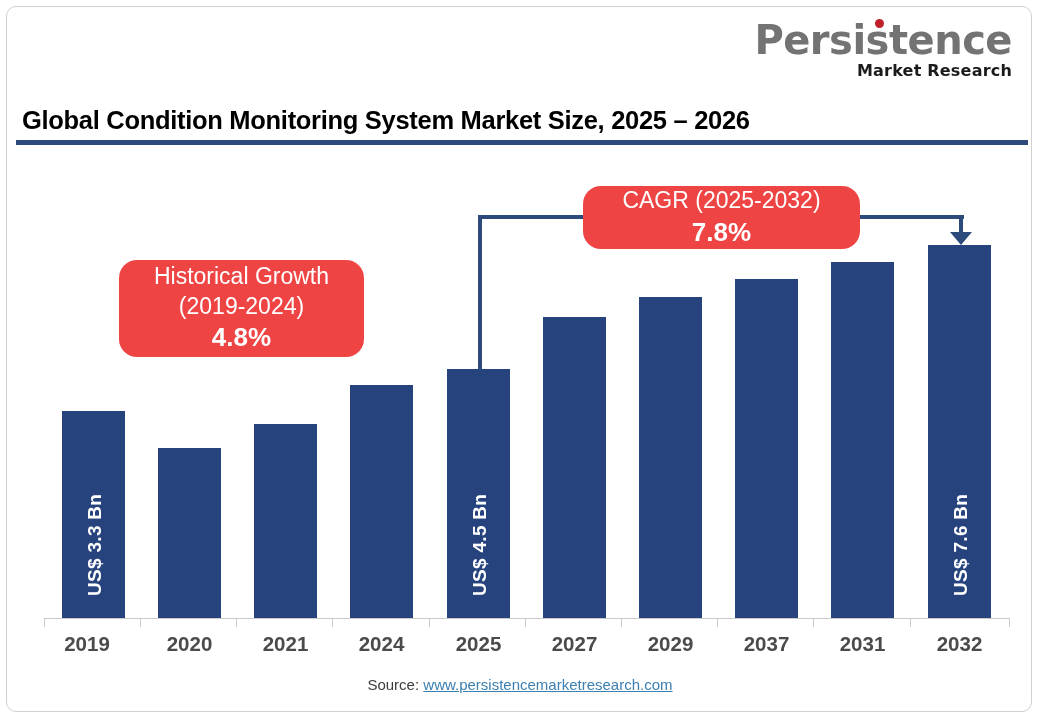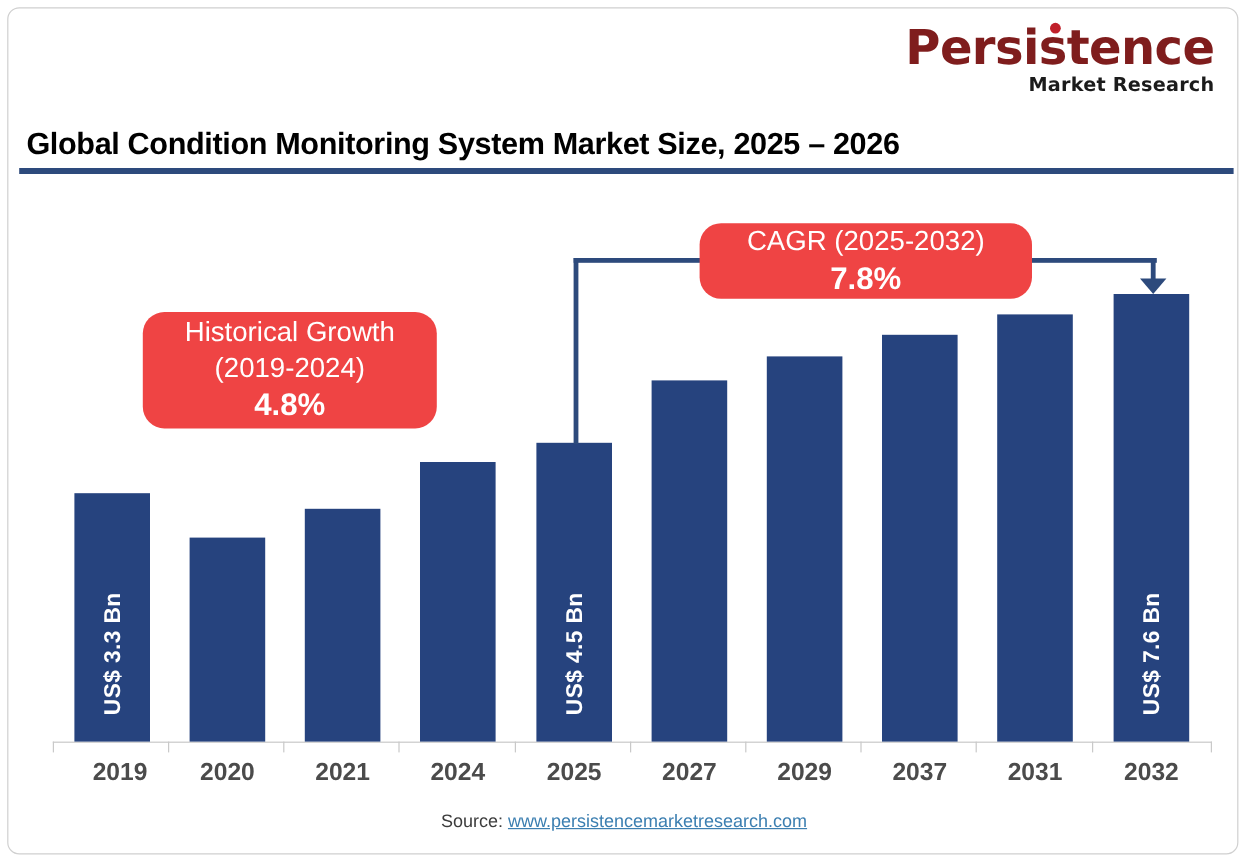--- a/index.html
+++ b/index.html
@@ -29,21 +29,21 @@
   #logo{
     position:absolute;
     right:28px; top:20px;
     text-align:right;
     line-height:1;
   }
   #logo .brand{
     font-family:"DejaVu Sans", sans-serif;
     font-size:40px;
     font-weight:bold;
-    color:#7f1d1d;
+    color:#737373;
     letter-spacing:-0.5px;
     position:relative;
     display:block;
   }
   #logo .dot{
     position:absolute;
     width:9px;height:9px;
     background:#c0202a;
     border-radius:50%;
     left:121px; top:-1px;
@@ -204,21 +204,21 @@
         <div class="axis-tick" style="left: 332px; background: rgb(201, 201, 201);"></div>
         <div class="axis-tick" style="left: 429px; background: rgb(201, 201, 201);"></div>
         <div class="axis-tick" style="left: 525px; background: rgb(201, 201, 201);"></div>
         <div class="axis-tick" style="left: 621px; background: rgb(201, 201, 201);"></div>
         <div class="axis-tick" style="left: 717px; background: rgb(201, 201, 201);"></div>
         <div class="axis-tick" style="left: 813px; background: rgb(201, 201, 201);"></div>
         <div class="axis-tick" style="left: 910px; background: rgb(201, 201, 201);"></div>
         <div class="axis-tick" style="left: 1009px; background: rgb(201, 201, 201);"></div>
       </div>
     <div id="labels-layer">
-        <div class="tick-label" style="left: 52px; top: 632px;">2019</div>
+        <div class="tick-label" style="left: 39px; top: 632px;">2019</div>
         <div class="tick-label" style="left: 141.5px; top: 632px;">2020</div>
         <div class="tick-label" style="left: 237.5px; top: 632px;">2021</div>
         <div class="tick-label" style="left: 333.5px; top: 632px;">2024</div>
         <div class="tick-label" style="left: 430.5px; top: 632px;">2025</div>
         <div class="tick-label" style="left: 526.5px; top: 632px;">2027</div>
         <div class="tick-label" style="left: 622.5px; top: 632px;">2029</div>
         <div class="tick-label" style="left: 718.5px; top: 632px;">2037</div>
         <div class="tick-label" style="left: 814.5px; top: 632px;">2031</div>
         <div class="tick-label" style="left: 911.5px; top: 632px;">2032</div>
       </div>

